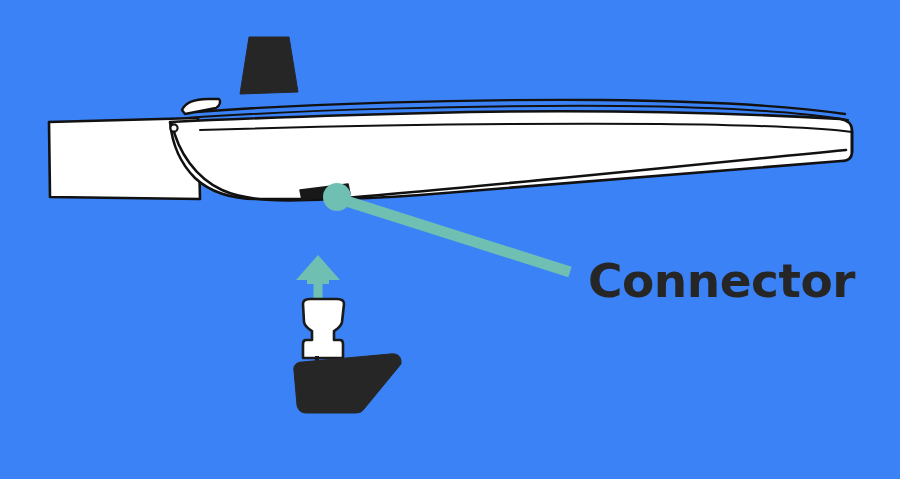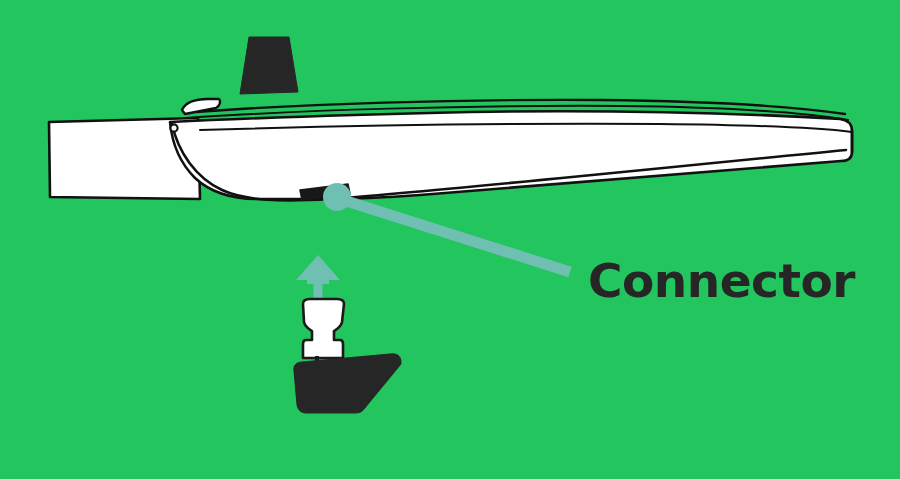--- a/index.html
+++ b/index.html
@@ -11,21 +11,21 @@
     width: 900px;
     height: 479px;
     background: #f7f7f7;
     font-family: "DejaVu Sans", sans-serif;
     overflow: hidden;
   }
   #diagram-root {
     position: relative;
     width: 900px;
     height: 479px;
-    background: #22c55e;
+    background: #3b82f6;
   }
   #scene-svg {
     position: absolute;
     left: 0;
     top: 0;
     width: 900px;
     height: 479px;
     display: block;
   }
   .callout-label {

